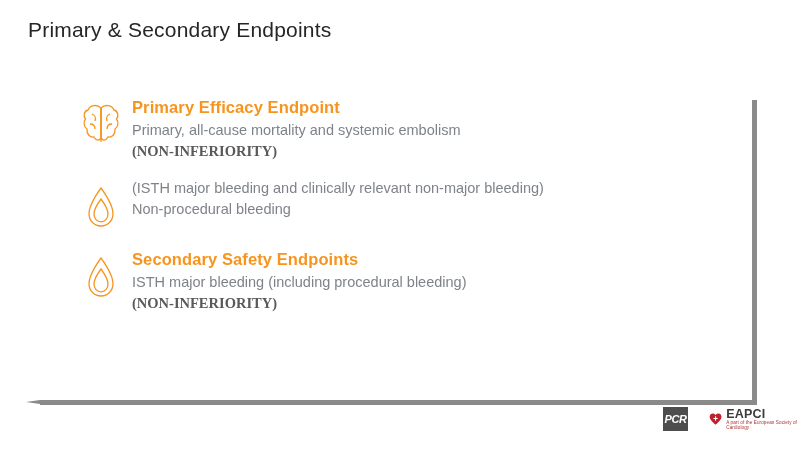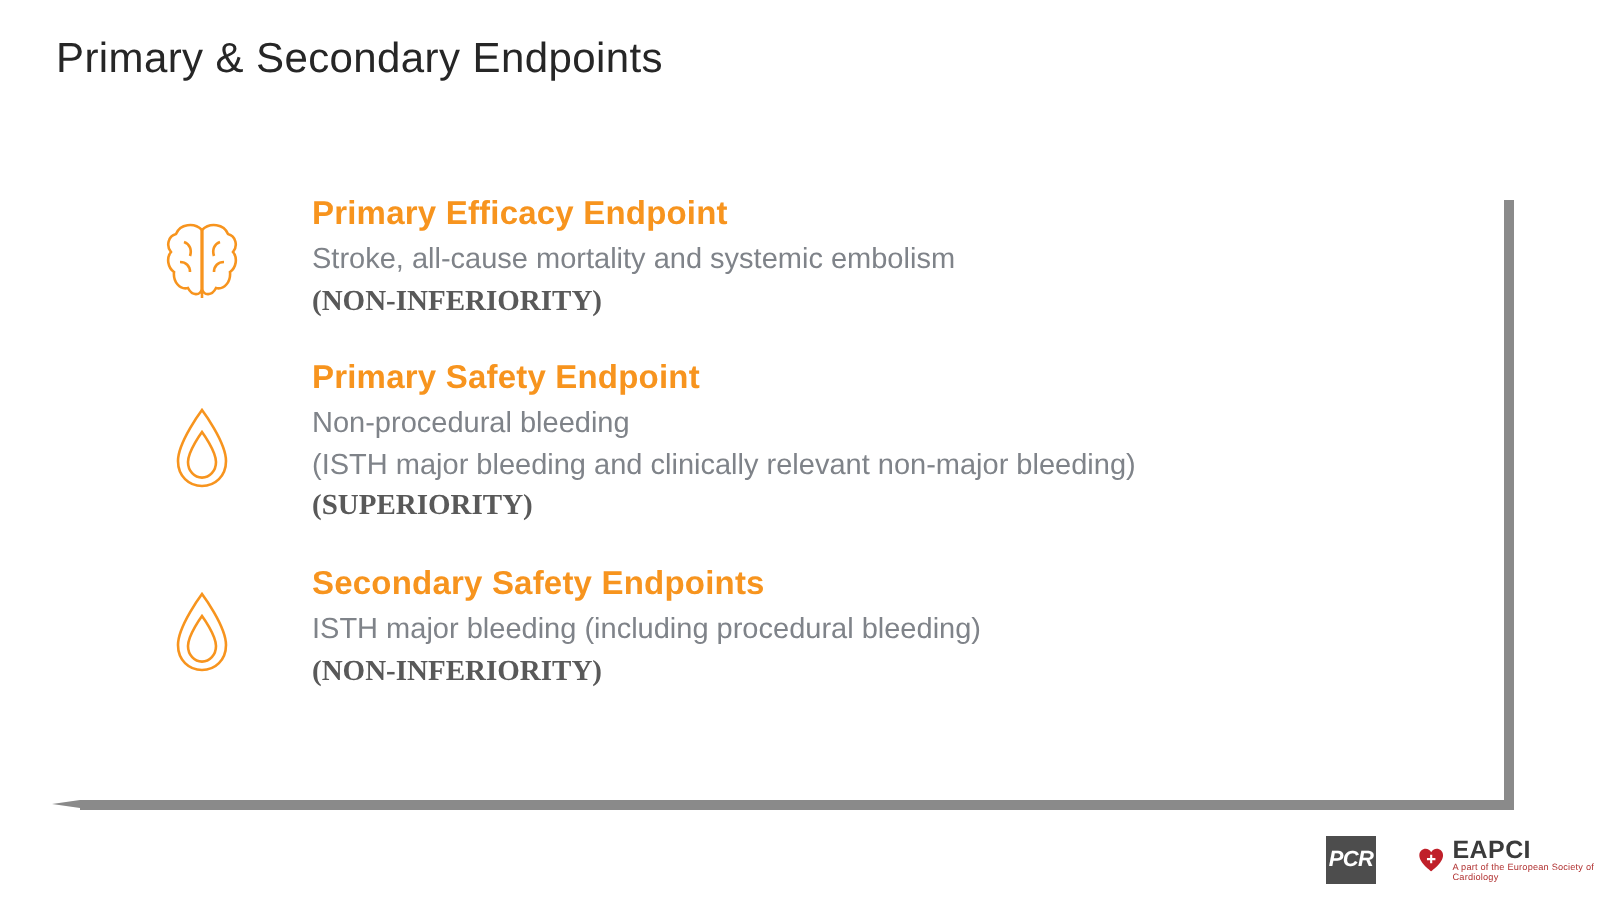--- a/index.html
+++ b/index.html
@@ -59,23 +59,22 @@
   }
 
   .endpoints {
     position: absolute;
     left: 70px;
     top: 96px;
     width: 680px;
   }
   .endpoint {
     display: flex;
-    align-items: center;
+    align-items: flex-start;
     margin-bottom: 16px;
-    gap: 24px;
   }
   .icon-wrap {
     width: 62px;
     flex: 0 0 62px;
     display: flex;
     justify-content: center;
     align-items: flex-start;
     padding-top: 6px;
   }
   .ep-text {
@@ -99,21 +98,21 @@
     font-size: 14.5px;
     font-weight: bold;
     line-height: 1.5;
     font-family: Liberation Serif, serif;
   }
 
   
   .logos {
     position: absolute;
     left: 663px;
-    top: 418px;
+    top: 407px;
     display: flex;
     align-items: center;
     gap: 21px;
   }
   .pcr-logo {
     width: 32px;
     height: 24px;
     background: #4d4d4d;
     color: #ffffff;
     font-size: 11px;
@@ -163,37 +162,35 @@
           <path d="M20 6 C24 2, 31 3, 33 8 C37 9, 38 14, 35.5 17 C38 20, 37 25, 34 27 C34.5 32, 31 36, 27 35 C25 39, 21 39, 20 35.5 L20 6 Z"></path>
           <path d="M20 6 L20 40"></path>
           <path d="M11 12 C14 13, 15 16, 14 19"></path>
           <path d="M29 12 C26 13, 25 16, 26 19"></path>
           <path d="M9 22 C12 22, 14 24, 14 27"></path>
           <path d="M31 22 C28 22, 26 24, 26 27"></path>
         </svg>
       </div>
       <div class="ep-text">
         <div class="ep-heading">Primary Efficacy Endpoint</div>
-        <div class="ep-line">Stroke, all-cause mortality and systemic embolism</div>
+        <div class="ep-line">Primary, all-cause mortality and systemic embolism</div>
         <div class="ep-strength">(NON-INFERIORITY)</div>
       </div>
     </div>
 
     <div class="endpoint">
       <div class="icon-wrap">
         <svg width="30" height="48" viewBox="0 0 30 48" fill="none" stroke="#F7941E" stroke-width="1.3">
           <path d="M15 4 C15 4, 3 20, 3 29.5 C3 37, 8.4 42, 15 42 C21.6 42, 27 37, 27 29.5 C27 20, 15 4, 15 4 Z"></path>
           <path d="M15 15 C15 15, 8 24.5, 8 30 C8 34.5, 11.2 37.8, 15 37.8 C18.8 37.8, 22 34.5, 22 30 C22 24.5, 15 15, 15 15 Z"></path>
         </svg>
       </div>
       <div class="ep-text">
-        <div class="ep-heading">Primary Safety Endpoint</div>
+        <div class="ep-line">(ISTH major bleeding and clinically relevant non-major bleeding)</div>
         <div class="ep-line">Non-procedural bleeding</div>
-        <div class="ep-line">(ISTH major bleeding and clinically relevant non-major bleeding)</div>
-        <div class="ep-strength">(SUPERIORITY)</div>
       </div>
     </div>
 
     <div class="endpoint">
       <div class="icon-wrap">
         <svg width="30" height="48" viewBox="0 0 30 48" fill="none" stroke="#F7941E" stroke-width="1.3">
           <path d="M15 4 C15 4, 3 20, 3 29.5 C3 37, 8.4 42, 15 42 C21.6 42, 27 37, 27 29.5 C27 20, 15 4, 15 4 Z"></path>
           <path d="M15 15 C15 15, 8 24.5, 8 30 C8 34.5, 11.2 37.8, 15 37.8 C18.8 37.8, 22 34.5, 22 30 C22 24.5, 15 15, 15 15 Z"></path>
         </svg>
       </div>

